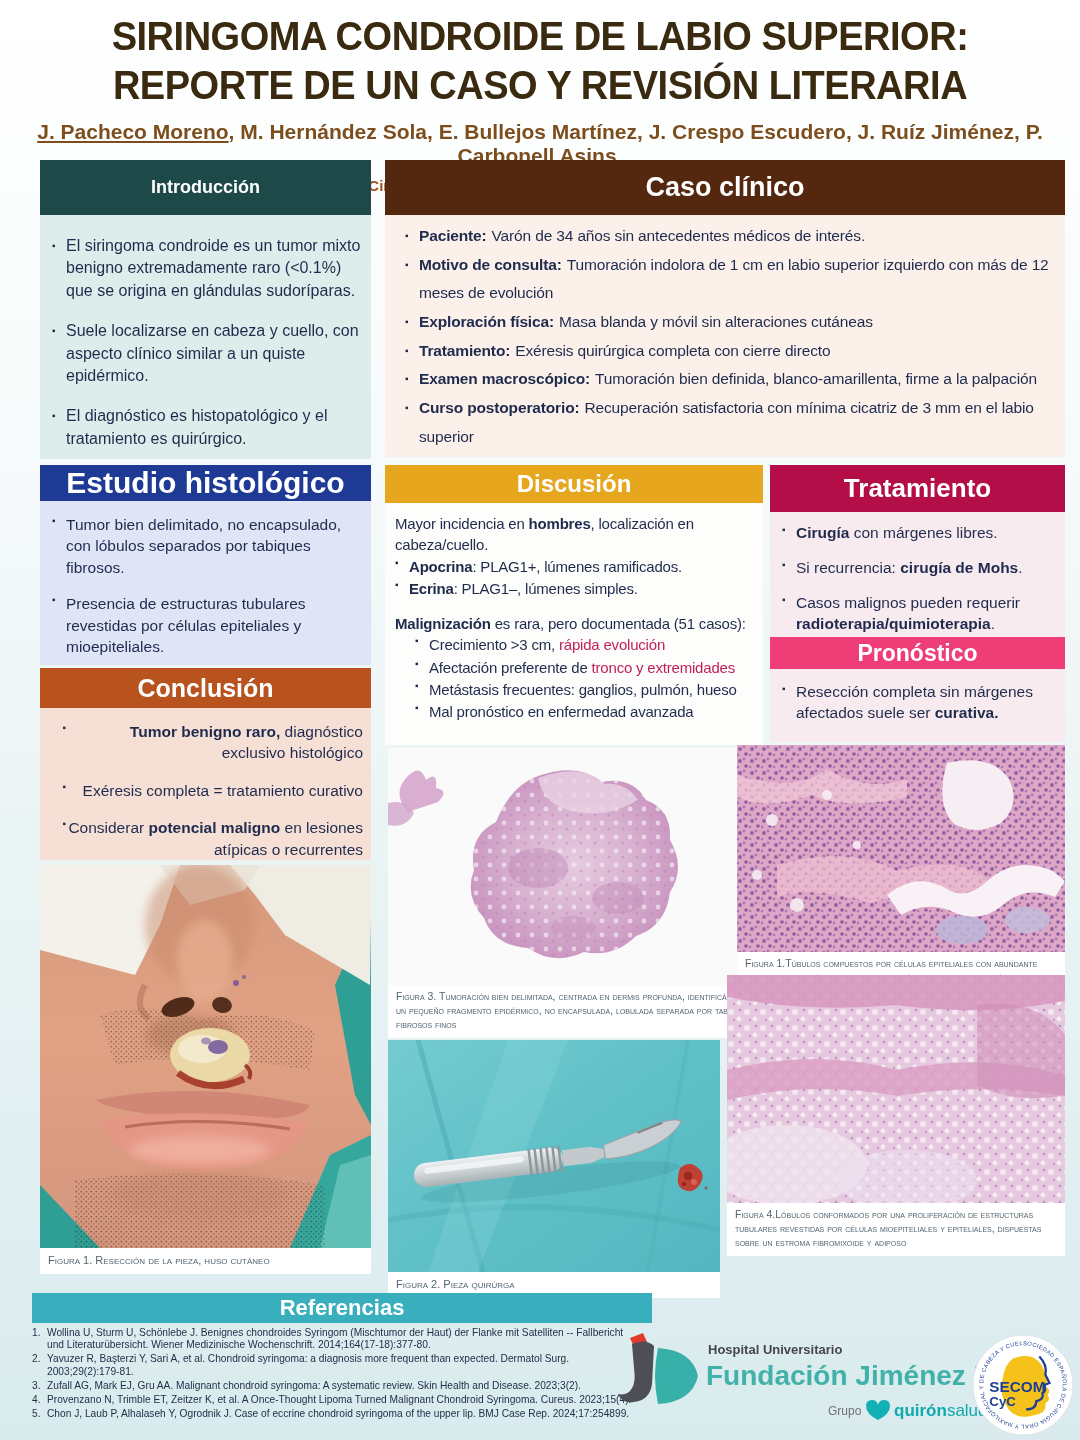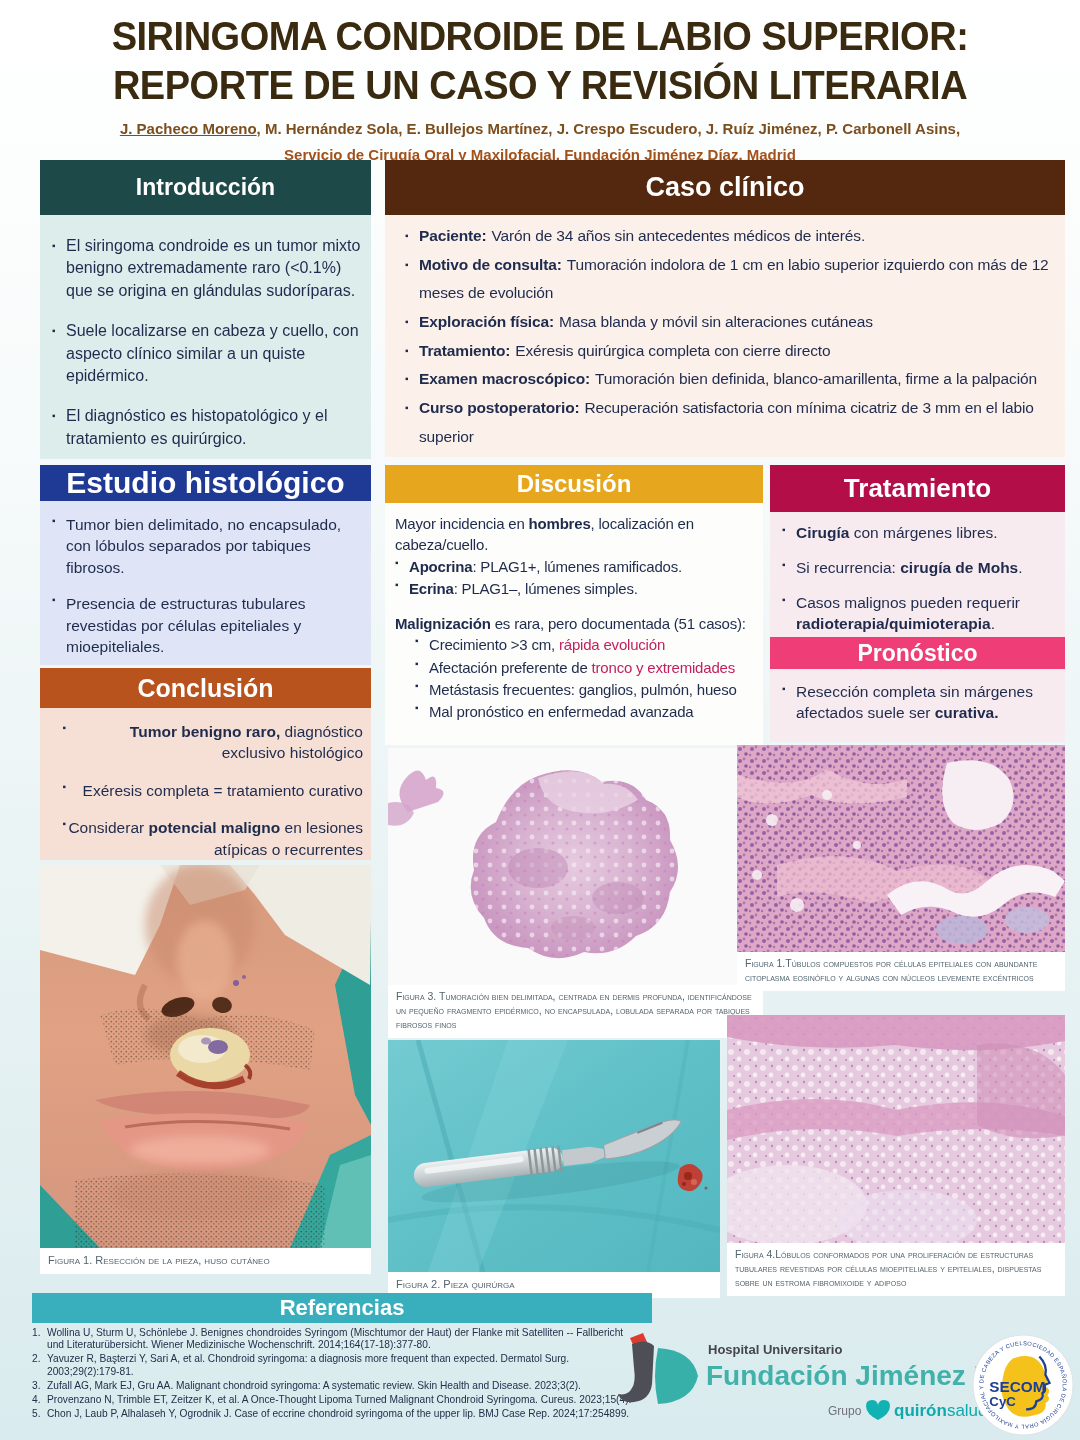--- a/index.html
+++ b/index.html
@@ -5,36 +5,36 @@
   html,body{margin:0;padding:0;background:#fff;}
   .poster{
     position:relative;width:1080px;height:1440px;overflow:hidden;
     background:linear-gradient(180deg,#ffffff 0%,#f8fbfb 28%,#e9f3f4 62%,#d9ebee 100%);
     font-family:"Liberation Sans",sans-serif;color:#1f2b4d;
   }
   
   .hd{position:absolute;left:0;top:12px;width:1080px;text-align:center;}
   .hd h1{margin:0;font-size:40px;line-height:1.23;font-weight:700;color:#3a2a10;
          letter-spacing:-.5px;transform:scaleX(.95);}
-  .authors{margin:10px 0 0;font-size:15px;font-weight:700;color:#7d4e1d;}
+  .authors{margin:10px 0 0;font-size:21px;font-weight:700;color:#7d4e1d;}
   .authors .u{text-decoration:underline;}
   .affil{margin:9px 0 0;font-size:15px;font-weight:700;color:#a2511b;}
   
   .panel{position:absolute;}
   .panel-h{display:flex;align-items:center;justify-content:center;color:#fff;font-weight:700;}
   .panel-b{box-sizing:border-box;}
   ul{list-style:none;margin:0;padding:0;}
   li{display:flex;align-items:flex-start;}
   .blt{flex:0 0 14px;font-size:10px;color:#1f2b4d;}
   li p{margin:0;flex:1;}
   .b{font-weight:700;}
   .lbl{font-weight:700;margin-right:5px;}
 
   .p-intro{left:40px;top:160px;width:331px;height:299px;}
-  .p-intro .panel-h{height:55px;font-size:23px;background:#1d4a48;}
+  .p-intro .panel-h{height:55px;font-size:18px;background:#1d4a48;}
   .p-intro .panel-b{background:#dcedec;height:244px;padding:20px 8px 0 12px;font-size:16px;line-height:1.4;}
   .p-intro li{margin-bottom:18px;}
   .p-intro .blt{line-height:22px;}
 
   .p-caso{left:385px;top:160px;width:680px;height:297px;}
   .p-caso .panel-h{height:55px;font-size:27px;background:#54280f;}
   .p-caso .panel-b{background:#fbf0ea;height:242px;padding:7px 16px 0 20px;font-size:15.5px;line-height:1.85;letter-spacing:-.15px;}
   .p-caso .blt{line-height:28px;}
 
   .p-est{left:40px;top:465px;width:331px;height:200px;}
@@ -68,21 +68,21 @@
   
   .fig{position:absolute;background:#fff;}
   .fig svg{display:block;}
   .cap{font-variant:small-caps;color:#53646f;background:#fff;padding:5px 8px 6px;line-height:1.33;}
   .cap-1l{font-size:11px;}
   .cap-3l{font-size:10.5px;}
   .f-photo{left:40px;top:865px;width:331px;}
   .f-3{left:388px;top:748px;width:375px;}
   .f-h1{left:737px;top:745px;width:328px;}
   .f-2{left:388px;top:1040px;width:332px;}
-  .f-4{left:727px;top:1015px;width:338px;}
+  .f-4{left:727px;top:975px;width:338px;}
 
   
   .refs{position:absolute;left:32px;top:1293px;width:620px;}
   .refs .panel-h{height:30px;font-size:22px;background:#39aebc;}
   .ref-list{margin-top:4px;width:600px;height:112px;overflow:hidden;font-size:10.2px;line-height:1.2;color:#22304a;}
   .ref-list li{margin-bottom:2px;}
   .refnum{flex:0 0 15px;}
 
   
   .fjd{position:absolute;left:616px;top:1330px;width:404px;height:96px;}

